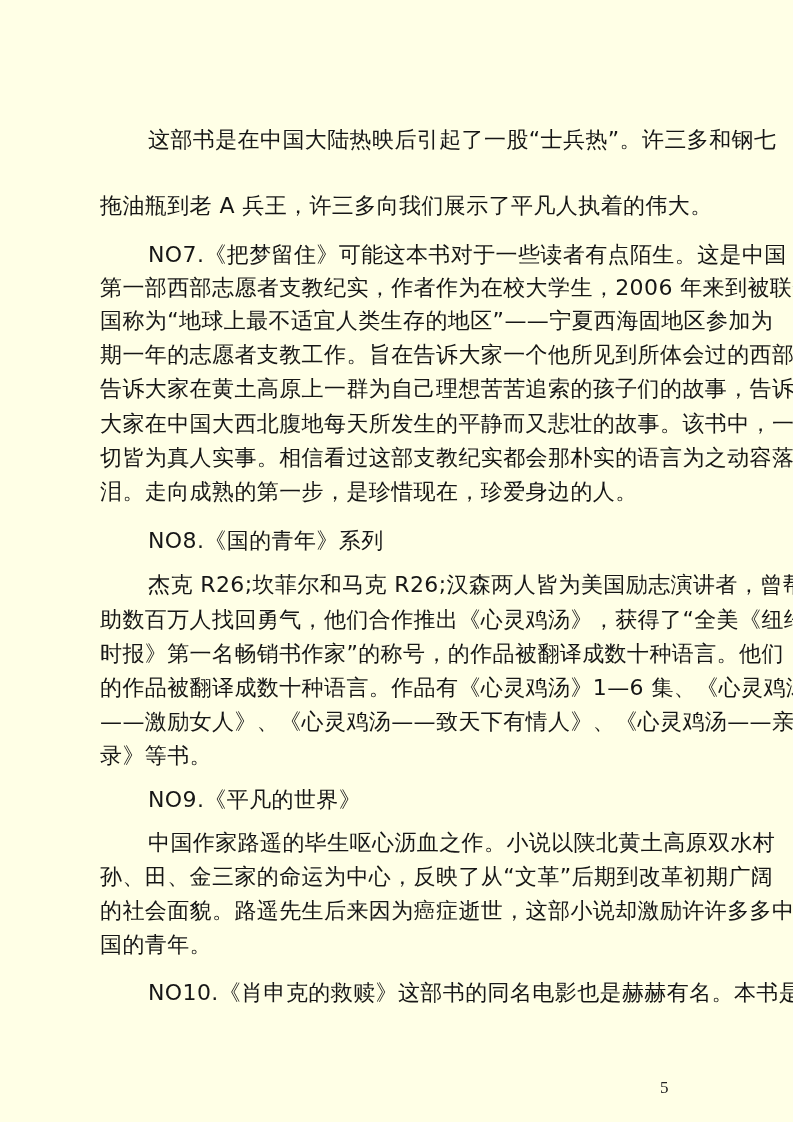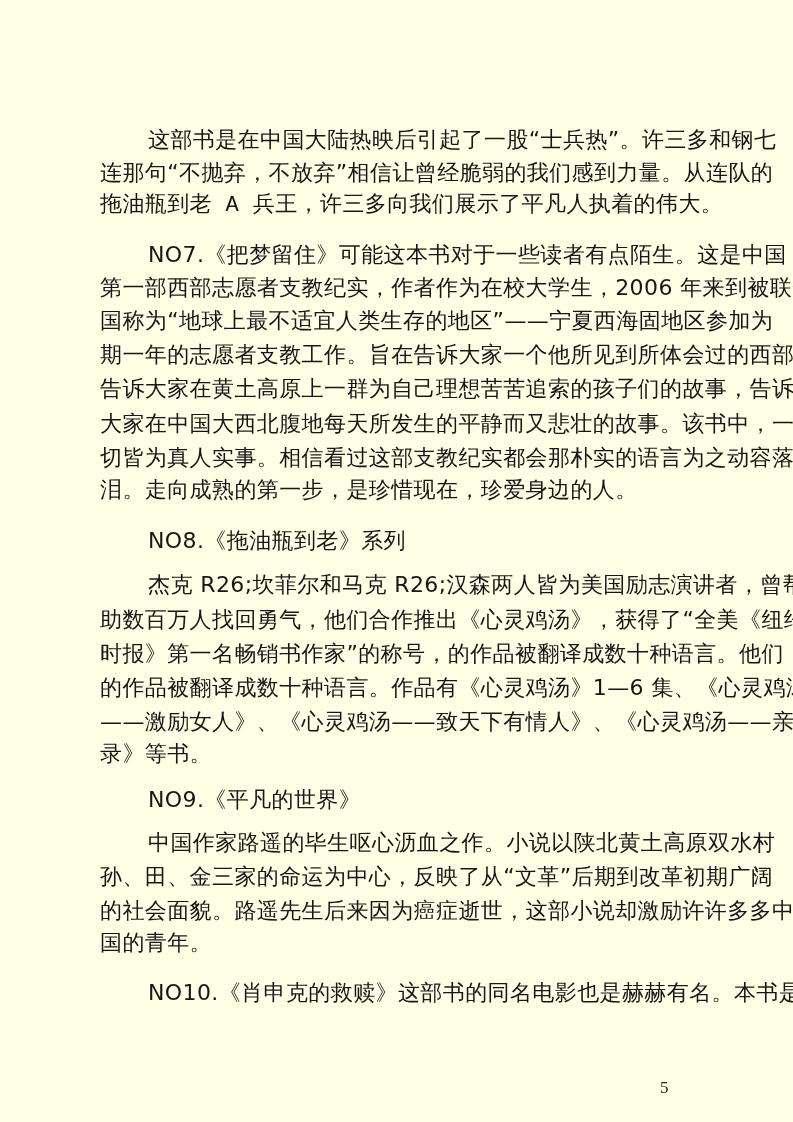--- a/index.html
+++ b/index.html
@@ -33,21 +33,20 @@
       text-align: justify;
       text-align-last: justify;
       letter-spacing: 0.4px;
     }
     .line.first {
       left: 148px;
       width: 576px;
     }
     .line.last {
       text-align-last: left;
-      font-family: Liberation Mono, monospace;
     }
     .line.heading {
       left: 148px;
       width: auto;
       text-align-last: left;
     }
     .page-number {
       position: absolute;
       left: 660px;
       top: 1078px;
@@ -55,33 +54,32 @@
       font-size: 17px;
       color: #222;
     }
   </style>
 </head>
 <body>
 
 <div class="page">
 
   <div class="line first" style="top:125px">这部书是在中国大陆热映后引起了一股“士兵热”。许三多和钢七</div>
-  <div class="line" style="top:158px">连那句“不抛弃，不放弃”相信让曾经脆弱的我们感到力量。从连队的</div>
   <div class="line last" style="top:191px">拖油瓶到老 A 兵王，许三多向我们展示了平凡人执着的伟大。</div>
 
   <div class="line first" style="top:240px">NO7.《把梦留住》可能这本书对于一些读者有点陌生。这是中国</div>
   <div class="line" style="top:273px">第一部西部志愿者支教纪实，作者作为在校大学生，2006 年来到被联合</div>
   <div class="line" style="top:306px">国称为“地球上最不适宜人类生存的地区”——宁夏西海固地区参加为</div>
   <div class="line" style="top:340px">期一年的志愿者支教工作。旨在告诉大家一个他所见到所体会过的西部，</div>
   <div class="line" style="top:374px">告诉大家在黄土高原上一群为自己理想苦苦追索的孩子们的故事，告诉</div>
   <div class="line" style="top:443px">切皆为真人实事。相信看过这部支教纪实都会那朴实的语言为之动容落</div>
   <div class="line" style="top:409px">大家在中国大西北腹地每天所发生的平静而又悲壮的故事。该书中，一</div>
   <div class="line last" style="top:477px">泪。走向成熟的第一步，是珍惜现在，珍爱身边的人。</div>
 
-  <div class="line heading" style="top:526px">NO8.《拖油瓶到老》系列</div>
+  <div class="line heading" style="top:526px">NO8.《国的青年》系列</div>
 
   <div class="line first" style="top:570px">杰克 R26;坎菲尔和马克 R26;汉森两人皆为美国励志演讲者，曾帮</div>
   <div class="line" style="top:605px">助数百万人找回勇气，他们合作推出《心灵鸡汤》，获得了“全美《纽约</div>
   <div class="line" style="top:639px">时报》第一名畅销书作家”的称号，的作品被翻译成数十种语言。他们</div>
   <div class="line" style="top:673px">的作品被翻译成数十种语言。作品有《心灵鸡汤》1—6 集、《心灵鸡汤</div>
   <div class="line" style="top:707px">——激励女人》、《心灵鸡汤——致天下有情人》、《心灵鸡汤——亲情记</div>
   <div class="line last" style="top:741px">录》等书。</div>
 
   <div class="line heading" style="top:785px">NO9.《平凡的世界》</div>
 

